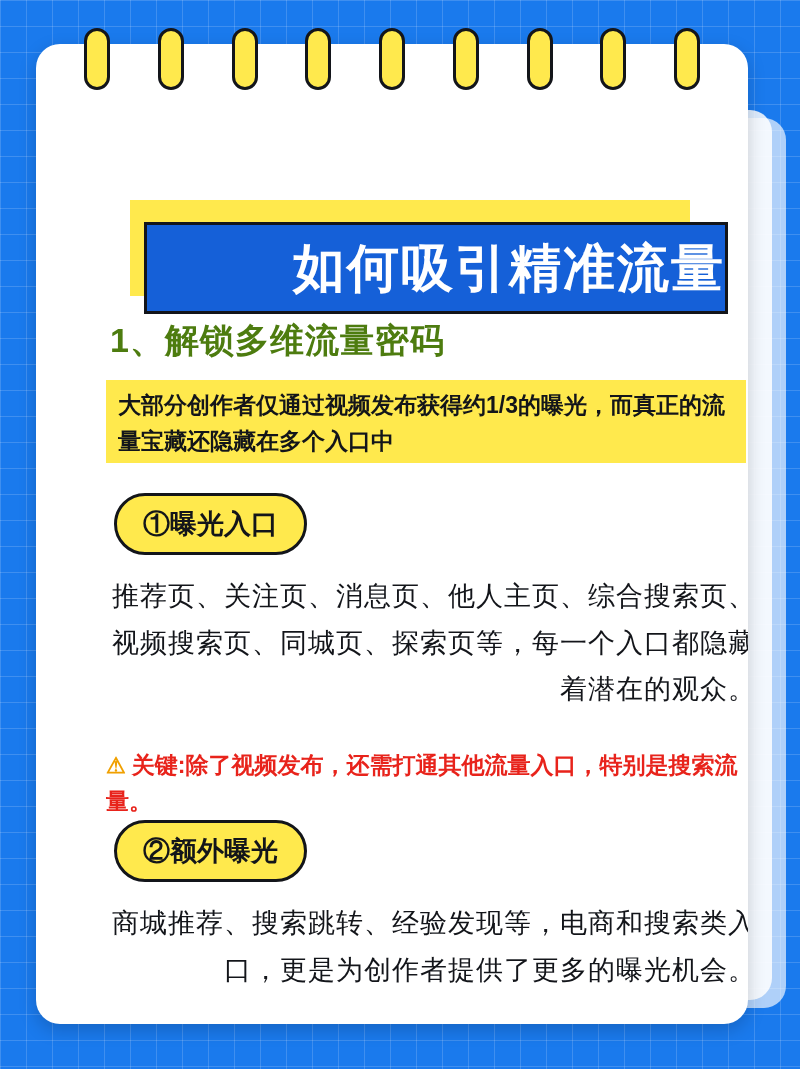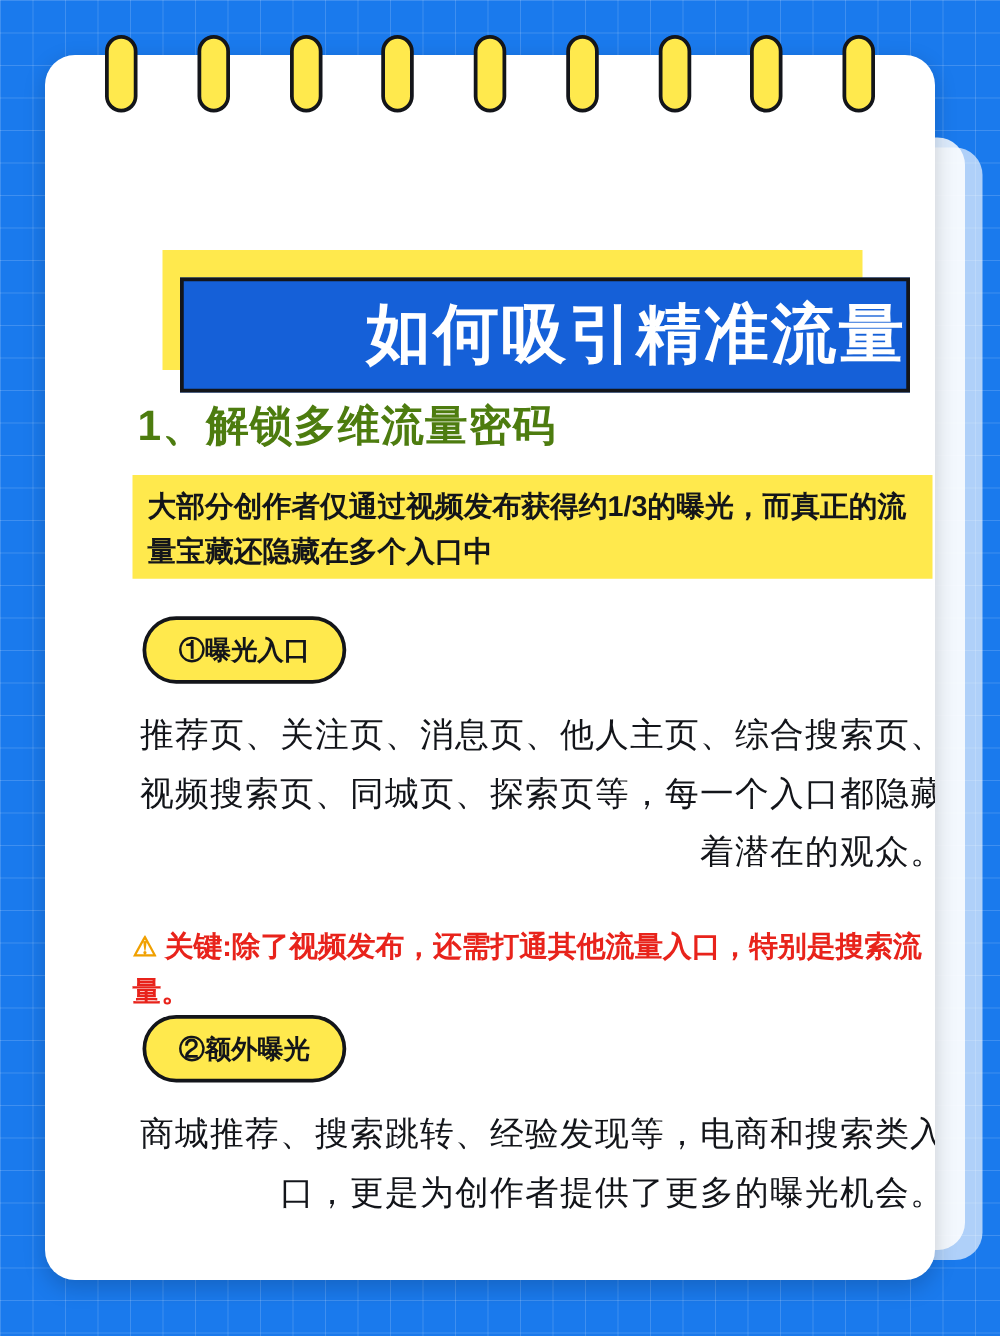--- a/index.html
+++ b/index.html
@@ -150,21 +150,21 @@
     box-sizing: border-box;
   }
 
   
   .pill {
     display: inline-block;
     background: #ffe94d;
     border: 3px solid #13151a;
     border-radius: 40px;
     padding: 10px 26px;
-    font-size: 21px;
+    font-size: 27px;
     font-weight: bold;
     color: #13151a;
     margin: 0 0 18px 14px;
   }
 
   
   .body-text {
     font-size: 27px;
     color: #13151a;
     line-height: 1.72;

